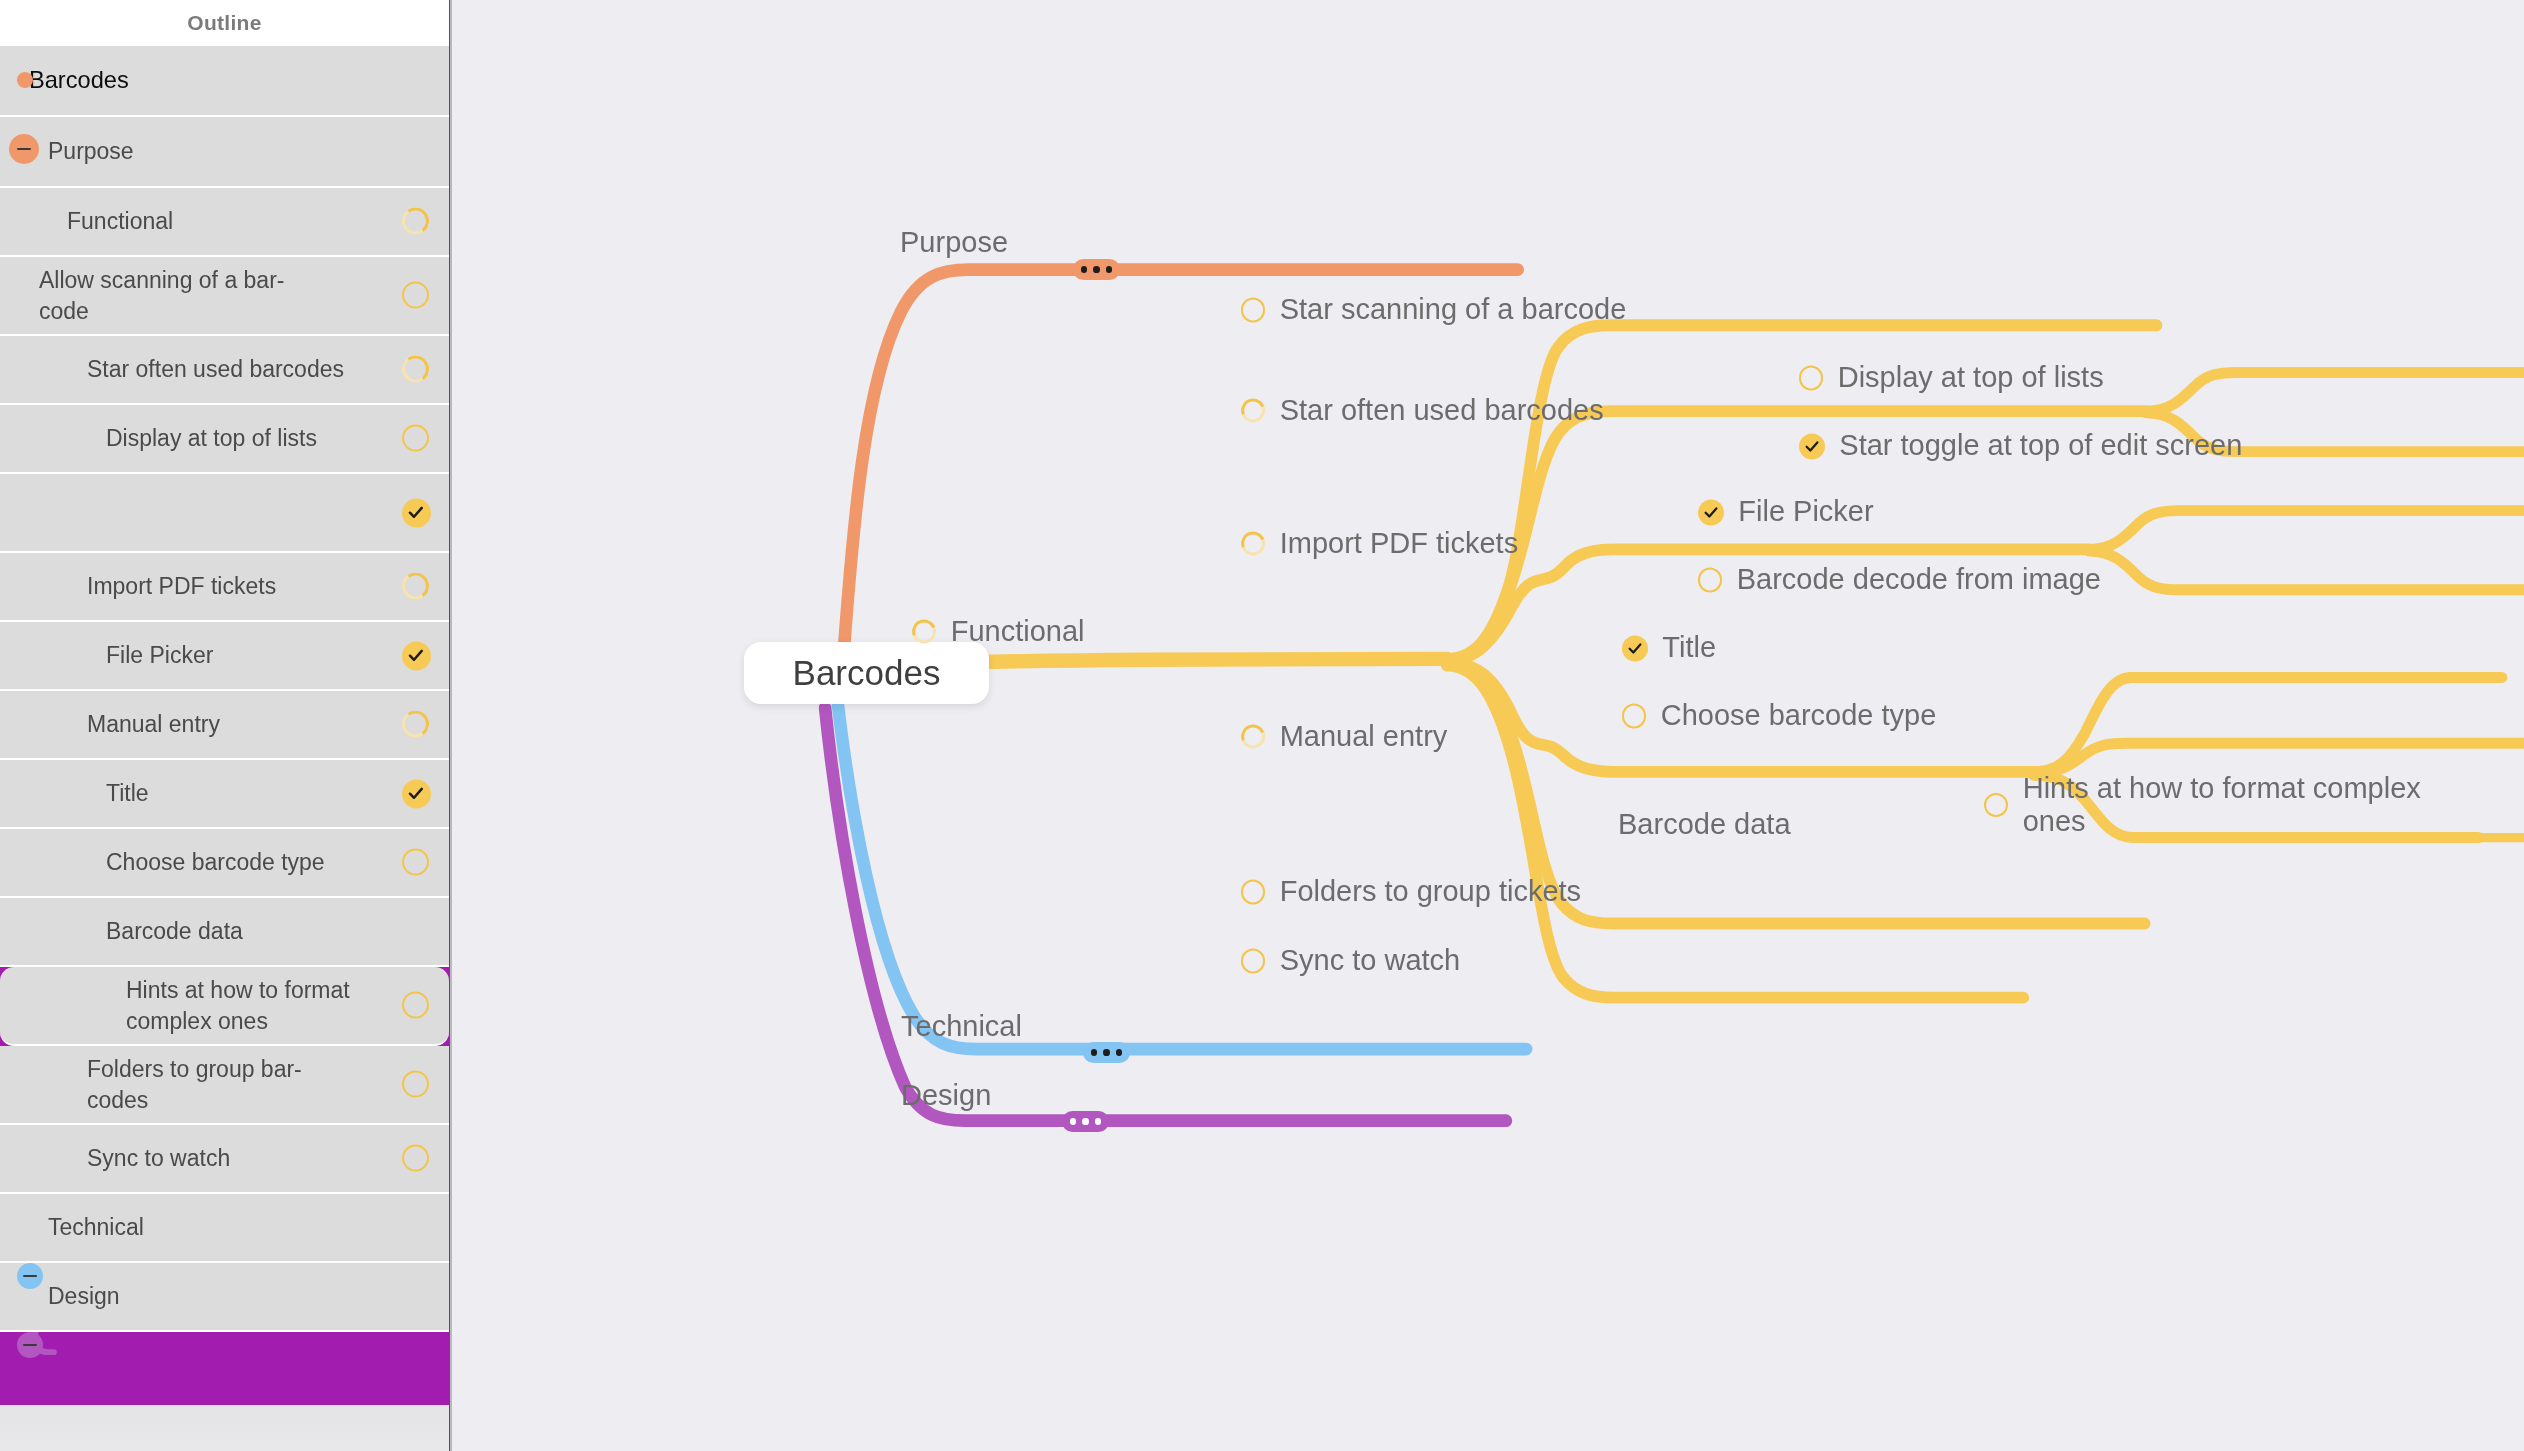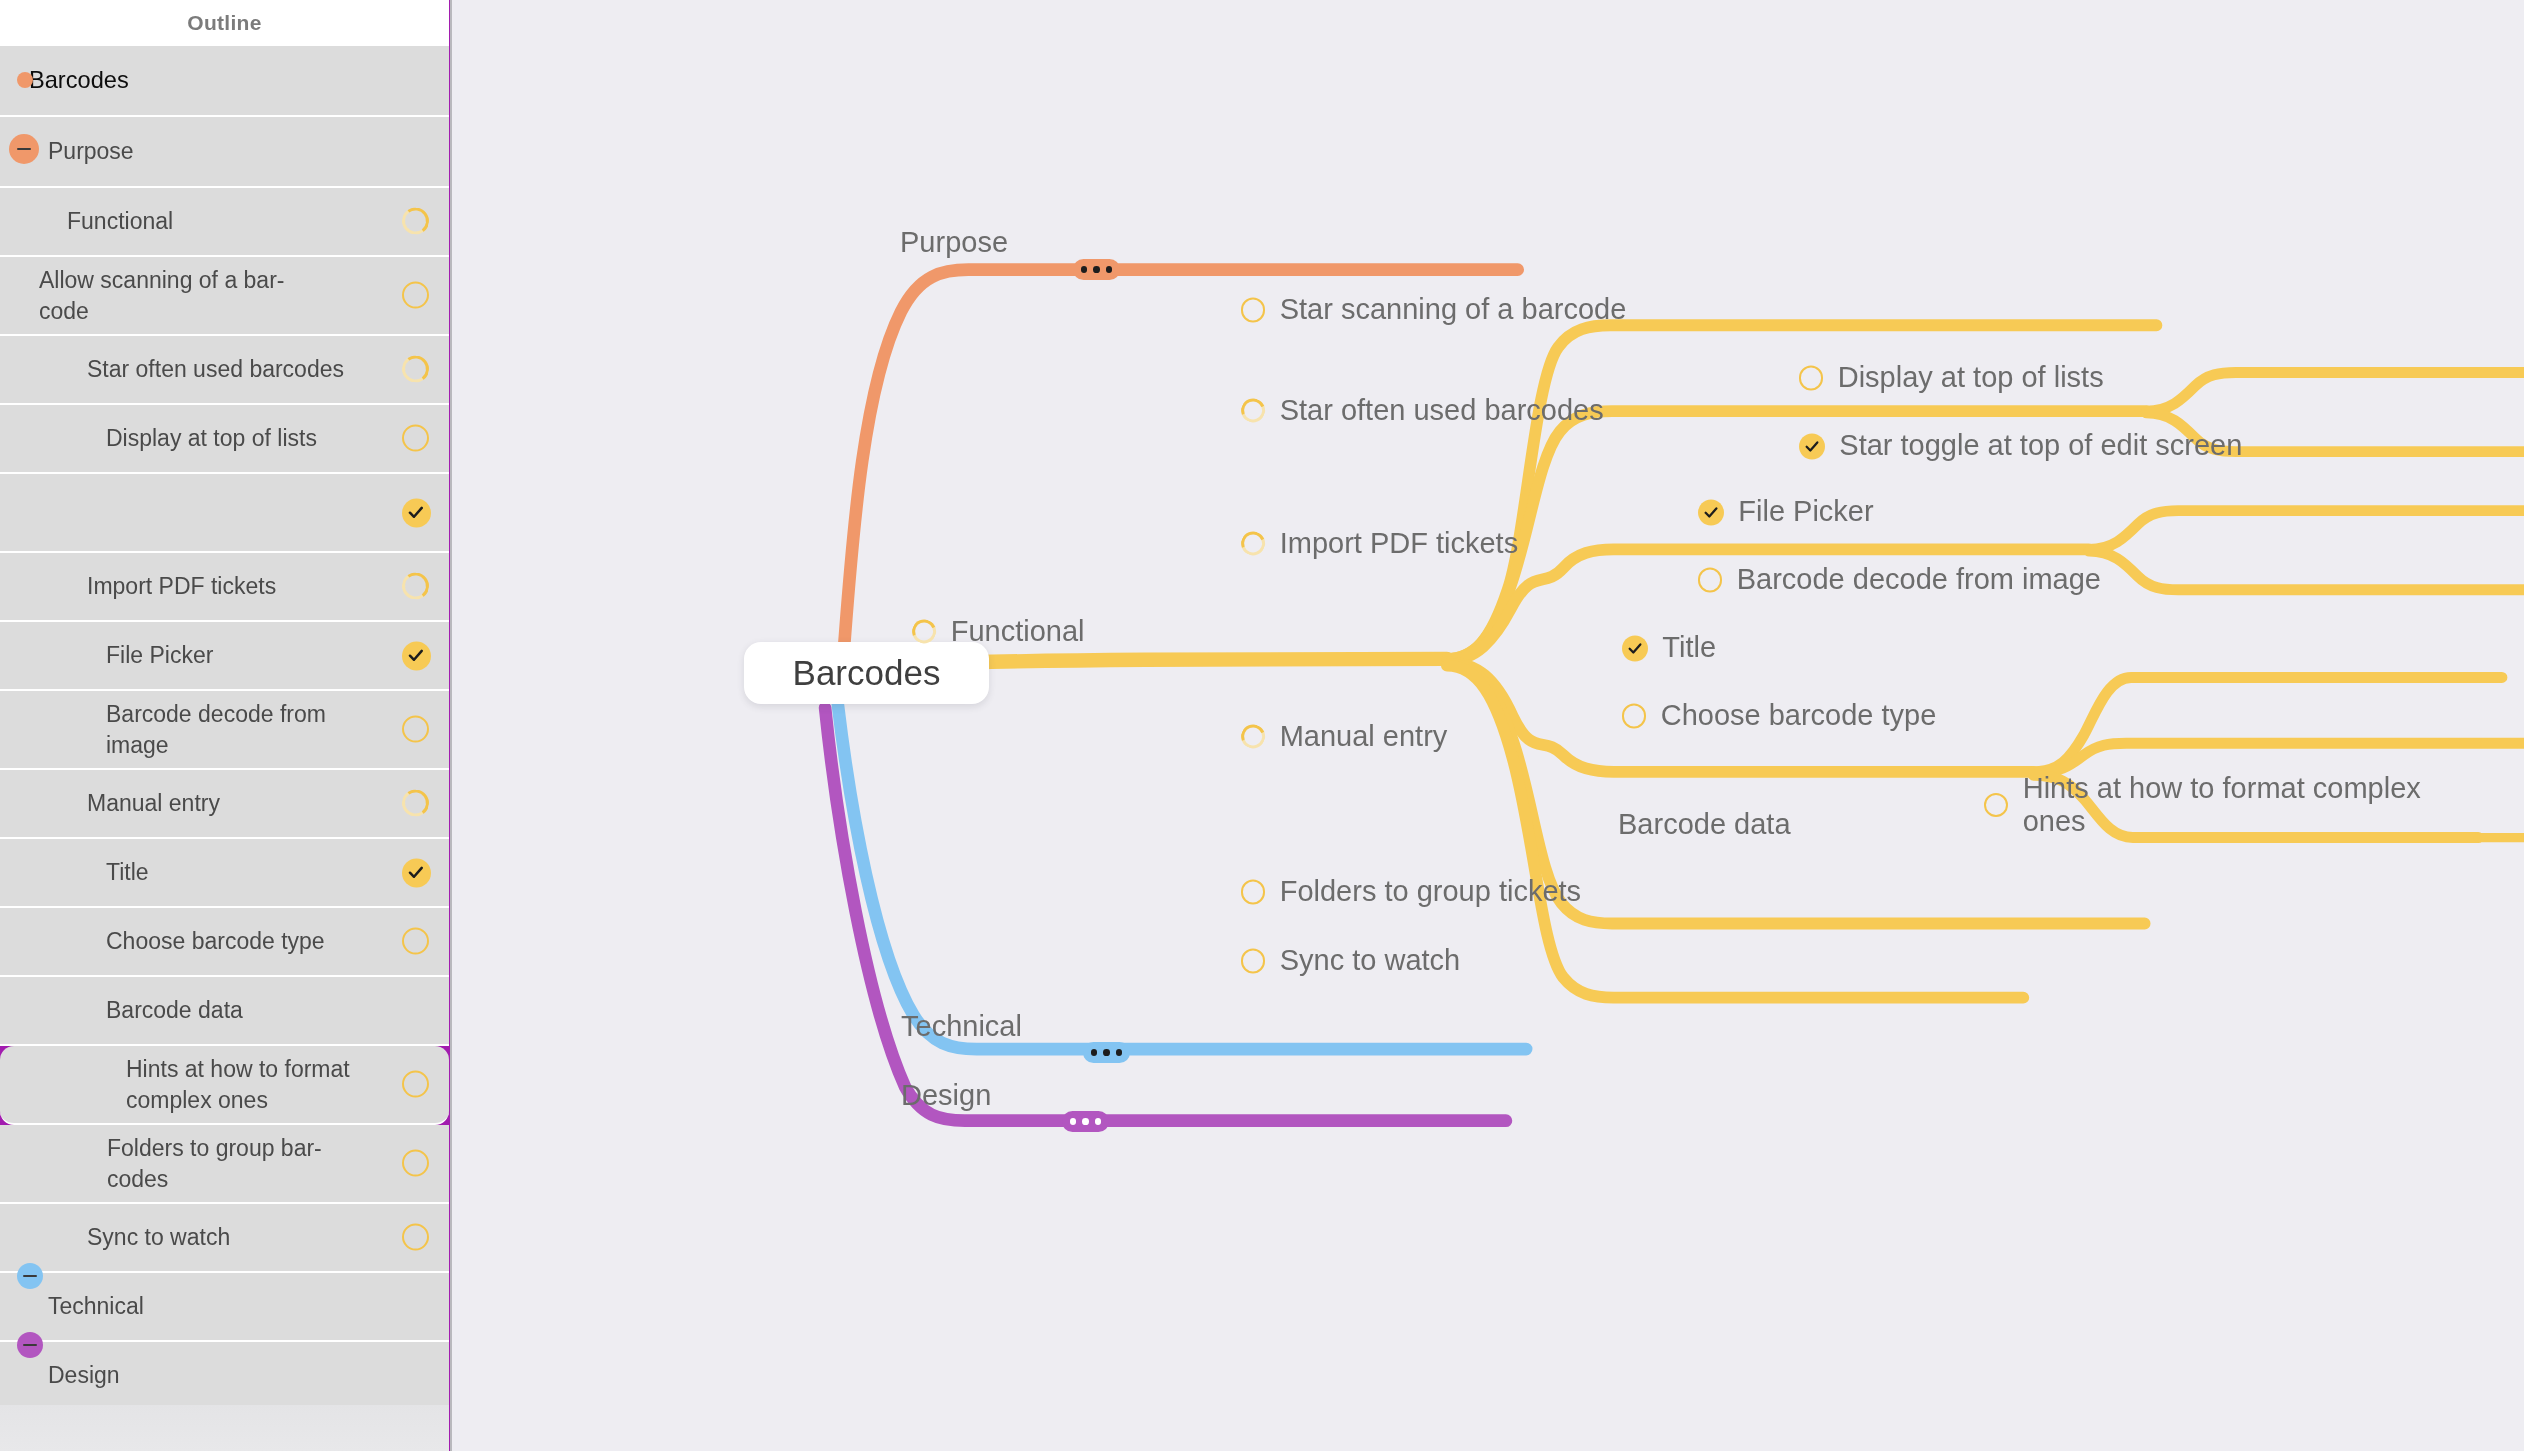--- a/index.html
+++ b/index.html
@@ -220,27 +220,20 @@
         <div class="row" style="height: 69px;">
           <div class="label" style="padding-left: 106px;">File Picker</div>
           <div class="status">
             <div class="check">
               <svg viewBox="0 0 24 24">
                 <path d="M4 12.5 L9.5 18 L20 6" fill="none" stroke="#1d1d1d" stroke-width="3.4" stroke-linecap="round" stroke-linejoin="round"></path>
               </svg>
             </div>
           </div>
         </div>
-        <div class="row" style="height: 79px;">
-          <div class="label" style="padding-left: 106px;">Barcode decode from
-image</div>
-          <div class="status">
-            <div class="ring-empty"></div>
-          </div>
-        </div>
         <div class="row" style="height: 69px;">
           <div class="label" style="padding-left: 87px;">Manual entry</div>
           <div class="status">
             <div class="ring-part"></div>
           </div>
         </div>
         <div class="row" style="height: 69px;">
           <div class="label" style="padding-left: 106px;">Title</div>
           <div class="status">
             <div class="check">
@@ -259,21 +252,21 @@
         <div class="row" style="height: 69px;">
           <div class="label" style="padding-left: 106px;">Barcode data</div>
         </div>
         <div class="row" style="height: 79px; border-radius: 14px;">
           <div class="label" style="padding-left: 126px;">Hints at how to format
 complex ones</div>
           <div class="status">
             <div class="ring-empty"></div>
           </div>
         </div>
-        <div class="row" style="height: 79px; padding-left: 20px;">
+        <div class="row" style="height: 79px;">
           <div class="label" style="padding-left: 87px;">Folders to group bar-
 codes</div>
           <div class="status">
             <div class="ring-empty"></div>
           </div>
         </div>
         <div class="row" style="height: 69px;">
           <div class="label" style="padding-left: 87px;">Sync to watch</div>
           <div class="status">
             <div class="ring-empty"></div>

